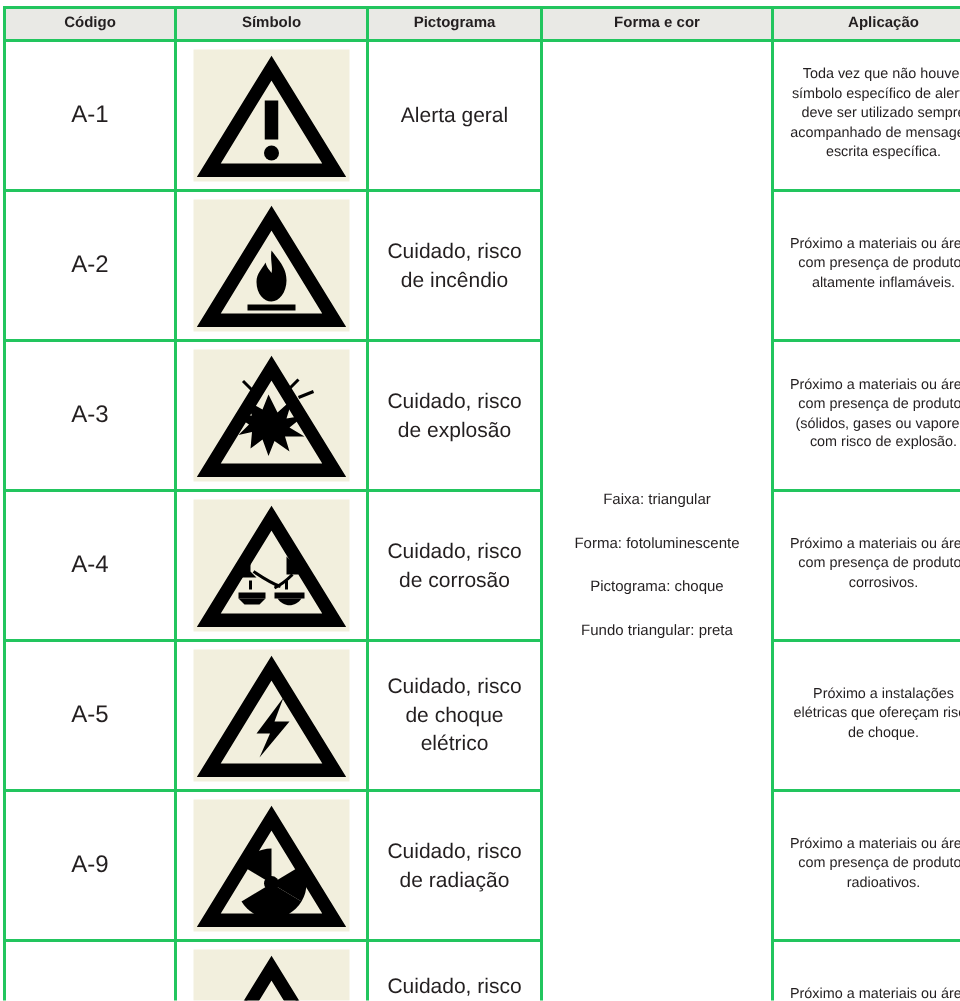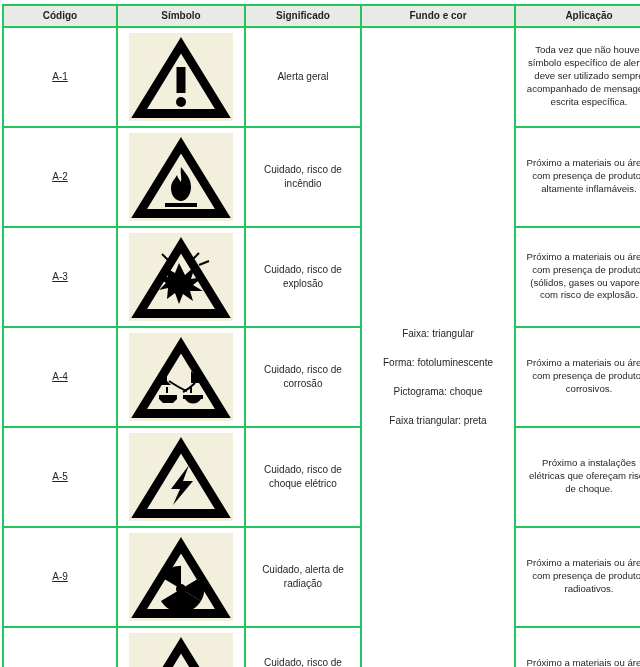--- a/index.html
+++ b/index.html
@@ -33,31 +33,30 @@
     text-align: center;
   }
   thead th {
     background: #e9e9e5;
     font-size: 10px;
     font-weight: bold;
     padding: 4px 2px;
     line-height: 1.15;
   }
   td.code {
-    font-size: 10px;
+    font-size: 16px;
     width: 108px;
-    text-decoration: underline;
   }
   td.symbol {
     width: 122px;
     padding: 5px 0;
   }
   td.meaning {
     width: 110px;
-    font-size: 10px;
+    font-size: 14px;
     line-height: 1.35;
     padding: 4px 6px;
   }
   td.formcolor {
     width: 148px;
     font-size: 10px;
     line-height: 1.9;
     padding: 6px 8px;
   }
   td.application {
@@ -92,22 +91,22 @@
 </style>
 </head>
 <body>
 
 <div class="sheet">
   <table class="signs">
     <thead>
       <tr>
         <th class="col-head-codigo">Código</th>
         <th class="col-head-simbolo">Símbolo</th>
-        <th class="col-head-significado">Significado</th>
-        <th class="col-head-forma">Fundo e cor</th>
+        <th class="col-head-significado">Pictograma</th>
+        <th class="col-head-forma">Forma e cor</th>
         <th class="col-head-aplicacao">Aplicação</th>
       </tr>
     </thead>
     <tbody>
 
       <tr>
         <td class="code">A-1</td>
         <td class="symbol">
           <div class="plate">
             <svg width="104" height="88" viewBox="0 0 104 88">
@@ -116,21 +115,21 @@
               <rect x="47.5" y="34" width="9" height="26" fill="#000000"></rect>
               <circle cx="52" cy="69" r="5" fill="#000000"></circle>
             </svg>
           </div>
         </td>
         <td class="meaning">Alerta geral</td>
         <td class="formcolor" rowspan="7">
           <p>Faixa: triangular</p>
           <p>Forma: fotoluminescente</p>
           <p>Pictograma: choque</p>
-          <p>Faixa triangular: preta</p>
+          <p>Fundo triangular: preta</p>
         </td>
         <td class="application">Toda vez que não houver símbolo específico de alerta, deve ser utilizado sempre acompanhado de mensagem escrita específica.</td>
       </tr>
 
       <tr>
         <td class="code">A-2</td>
         <td class="symbol">
           <div class="plate">
             <svg width="104" height="88" viewBox="0 0 104 88">
               <polygon points="52,6 100,84 4,84" fill="#f2efdd" stroke="#000000" stroke-width="2"></polygon>
@@ -210,21 +209,21 @@
               <polygon points="52,13 93,80 11,80" fill="none" stroke="#000000" stroke-width="8"></polygon>
               <g fill="#000000" transform="translate(52,56)">
                 <circle cx="0" cy="0" r="5"></circle>
                 <path d="M0 0 L-20 -12 A23.3 23.3 0 0 1 0 -23.3 Z"></path>
                 <path d="M0 0 L20 -12 A23.3 23.3 0 0 1 20 12 Z" transform="rotate(0)"></path>
                 <path d="M0 0 L20 12 A23.3 23.3 0 0 1 -20 12 Z"></path>
               </g>
             </svg>
           </div>
         </td>
-        <td class="meaning">Cuidado, alerta de radiação</td>
+        <td class="meaning">Cuidado, risco de radiação</td>
         <td class="application">Próximo a materiais ou áreas com presença de produtos radioativos.</td>
       </tr>
 
       <tr>
         <td class="code">A-7</td>
         <td class="symbol">
           <div class="plate">
             <svg width="104" height="88" viewBox="0 0 104 88">
               <polygon points="52,6 100,84 4,84" fill="#f2efdd" stroke="#000000" stroke-width="2"></polygon>
               <polygon points="52,13 93,80 11,80" fill="none" stroke="#000000" stroke-width="8"></polygon>

